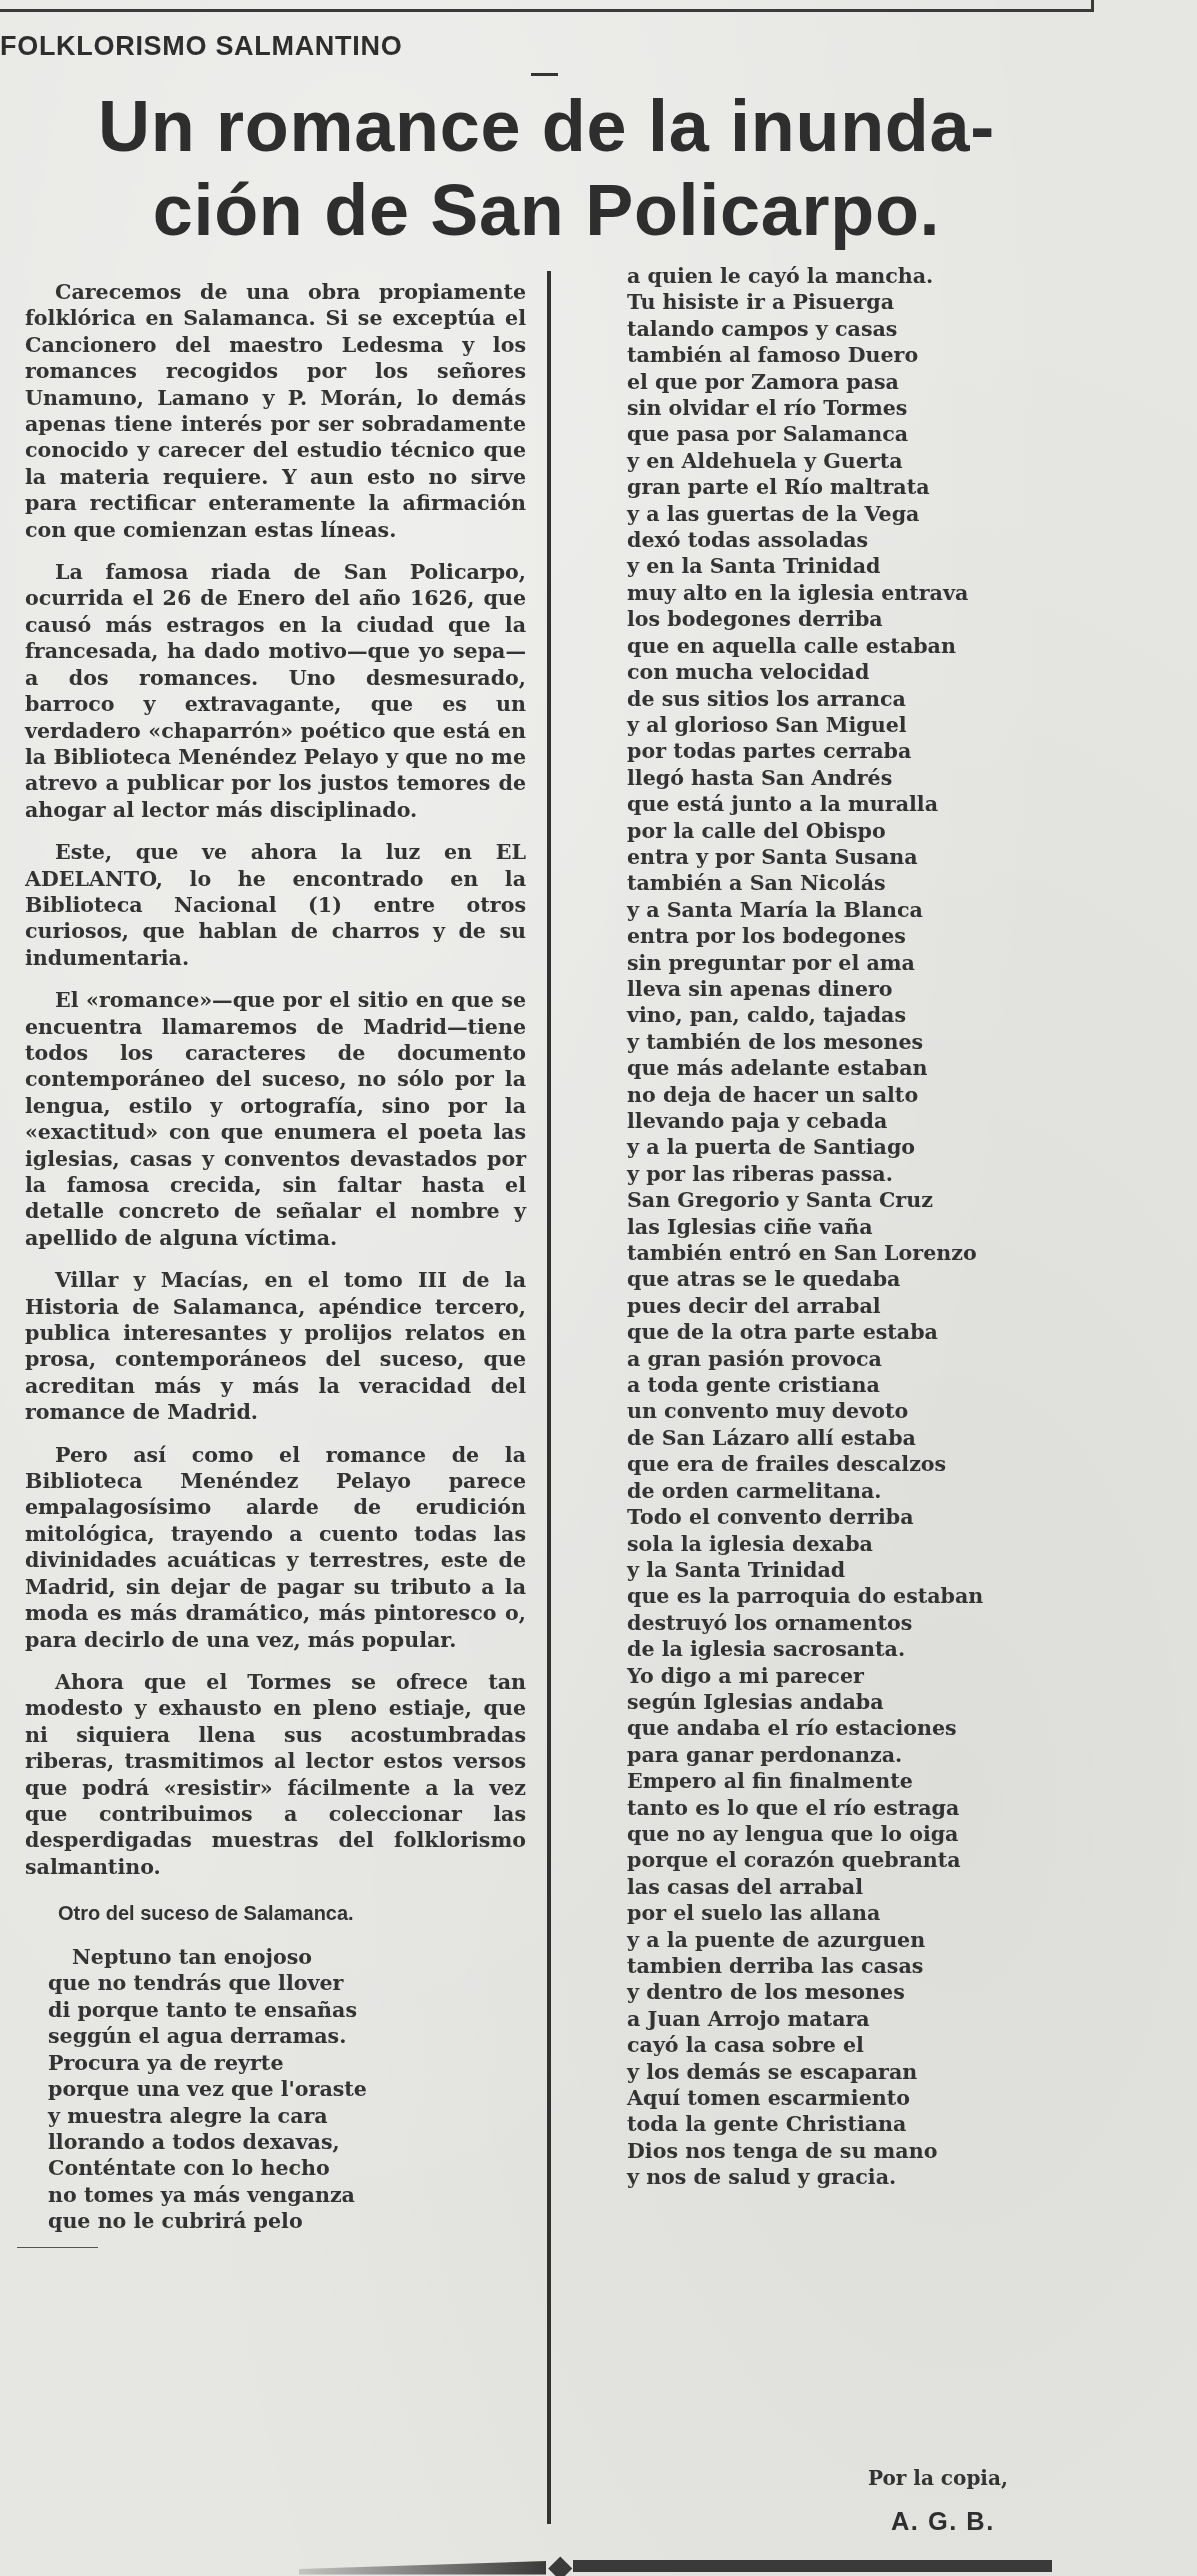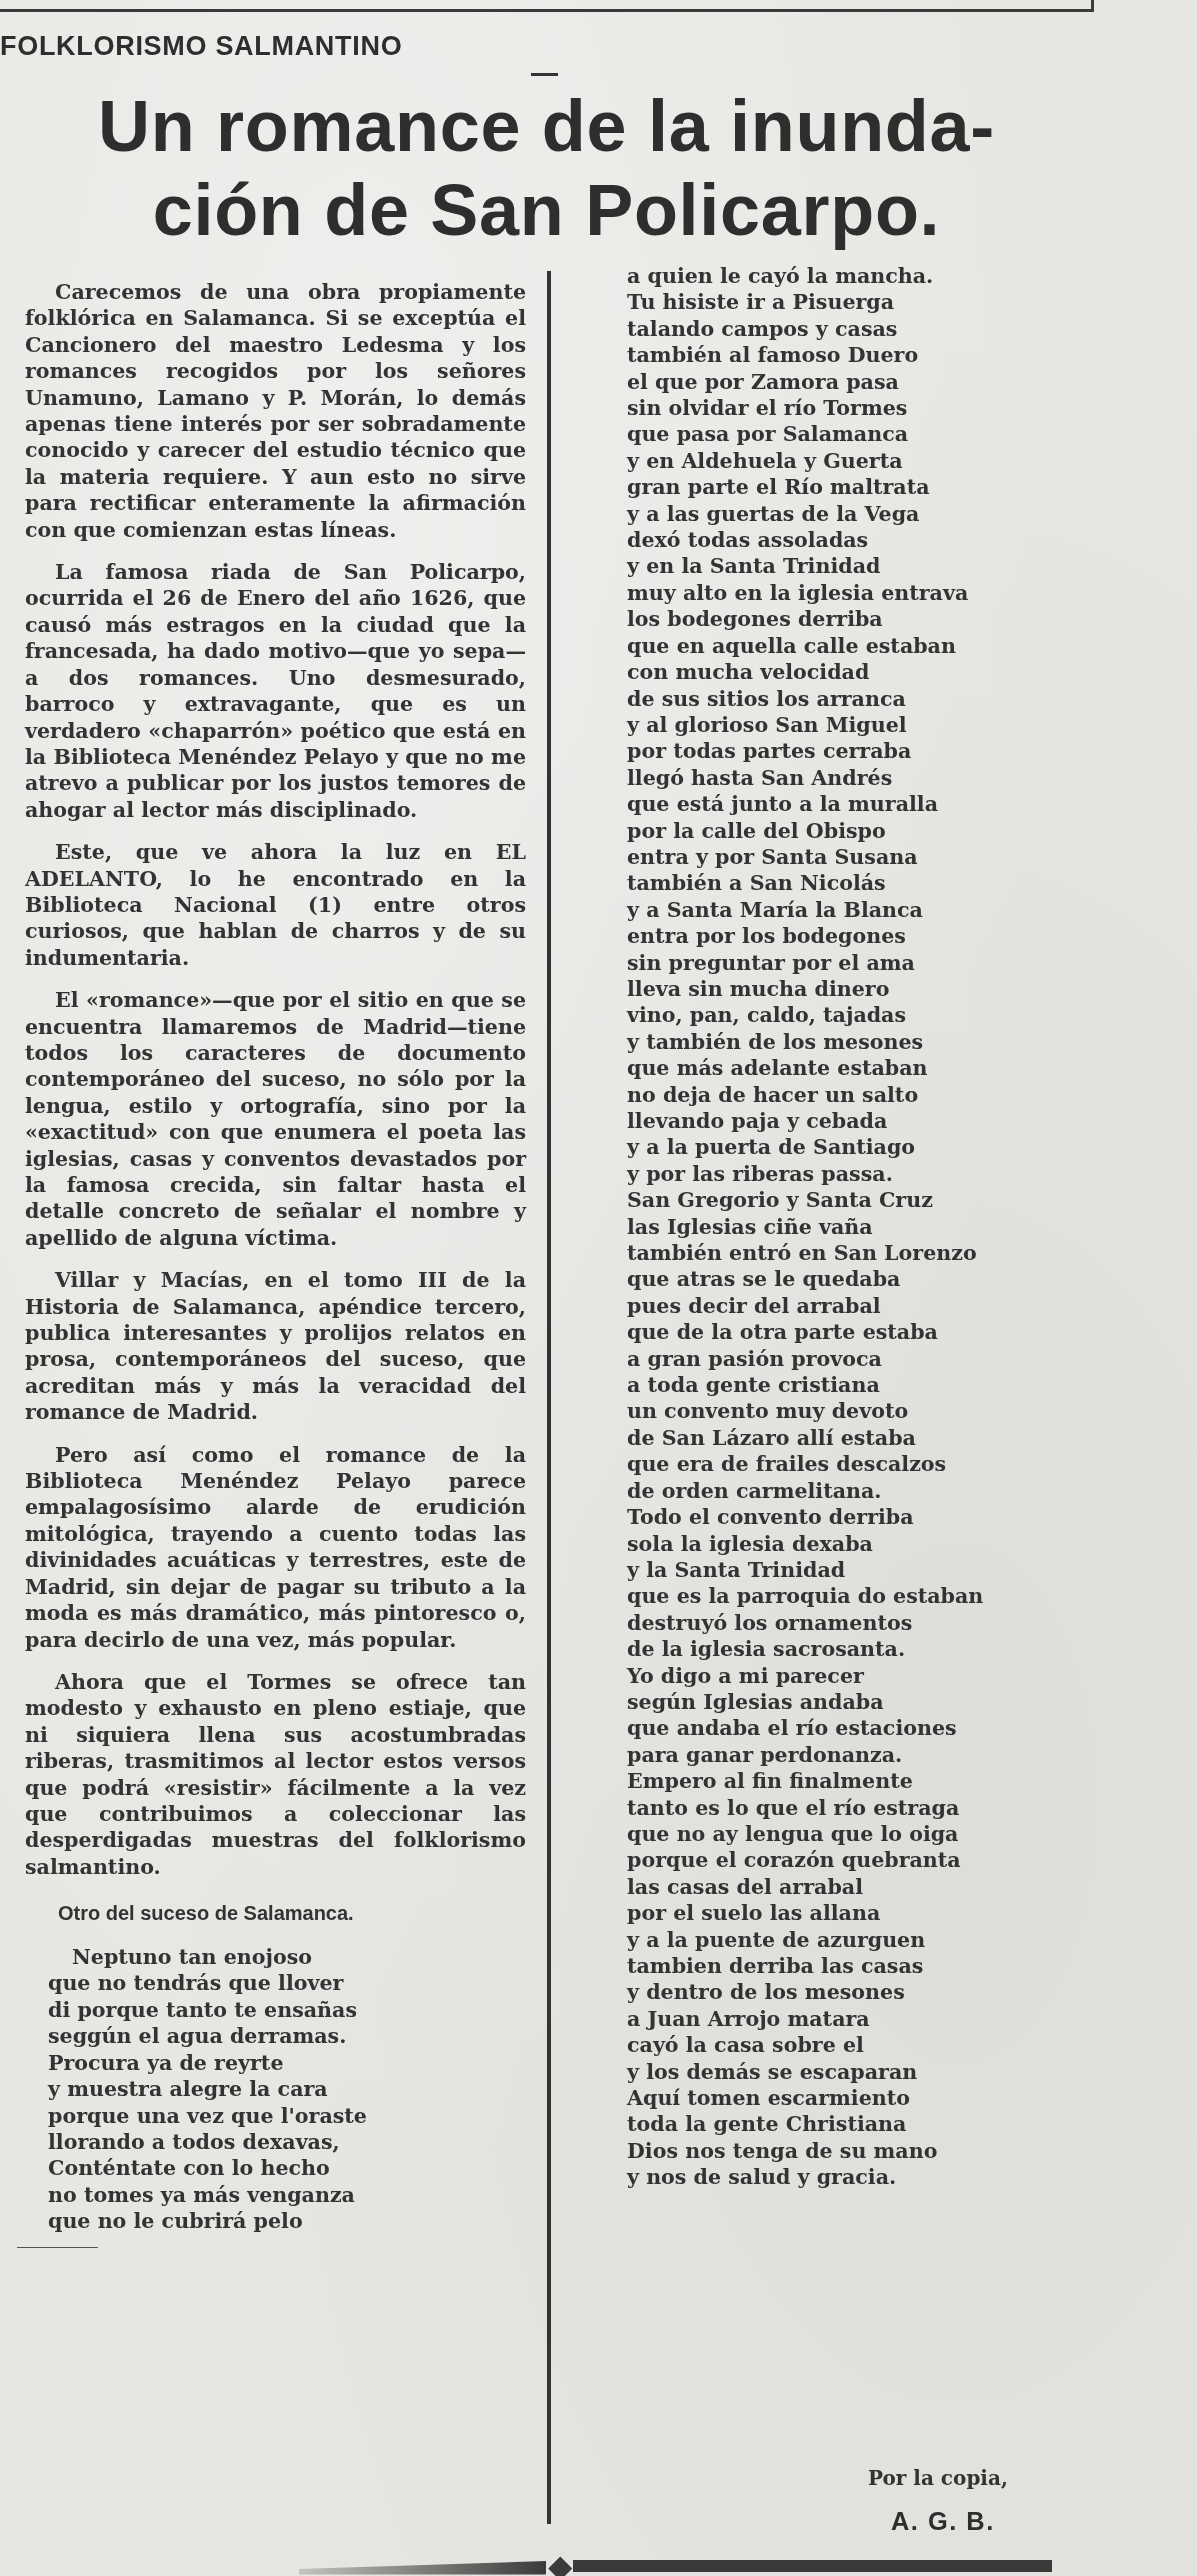--- a/index.html
+++ b/index.html
@@ -106,22 +106,22 @@
     <p>Ahora que el Tormes se ofrece tan modesto y exhausto en pleno estiaje, que ni siquiera llena sus acostumbradas riberas, trasmitimos al lector estos versos que podrá «resistir» fácilmente a la vez que contribuimos a coleccionar las desperdigadas muestras del folklorismo salmantino.</p>
 
     <div class="subhead">Otro del suceso de Salamanca.</div>
 
     <div class="poem-left">
       <span class="verse-line">Neptuno tan enojoso</span>
       <span class="verse-line">que no tendrás que llover</span>
       <span class="verse-line">di porque tanto te ensañas</span>
       <span class="verse-line">seggún el agua derramas.</span>
       <span class="verse-line">Procura ya de reyrte</span>
+      <span class="verse-line">porque una vez que l'oraste</span>
       <span class="verse-line">y muestra alegre la cara</span>
-      <span class="verse-line">porque una vez que l'oraste</span>
       <span class="verse-line">llorando a todos dexavas,</span>
       <span class="verse-line">Conténtate con lo hecho</span>
       <span class="verse-line">no tomes ya más venganza</span>
       <span class="verse-line">que no le cubrirá pelo</span>
     </div>
 
     <div class="footnote-rule"></div>
   </div>
 
   <div class="divider"></div>
@@ -147,21 +147,21 @@
     <span class="verse-line">y al glorioso San Miguel</span>
     <span class="verse-line">por todas partes cerraba</span>
     <span class="verse-line">llegó hasta San Andrés</span>
     <span class="verse-line">que está junto a la muralla</span>
     <span class="verse-line">por la calle del Obispo</span>
     <span class="verse-line">entra y por Santa Susana</span>
     <span class="verse-line">también a San Nicolás</span>
     <span class="verse-line">y a Santa María la Blanca</span>
     <span class="verse-line">entra por los bodegones</span>
     <span class="verse-line">sin preguntar por el ama</span>
-    <span class="verse-line">lleva sin mucha dinero</span>
+    <span class="verse-line">lleva sin apenas dinero</span>
     <span class="verse-line">vino, pan, caldo, tajadas</span>
     <span class="verse-line">y también de los mesones</span>
     <span class="verse-line">que más adelante estaban</span>
     <span class="verse-line">no deja de hacer un salto</span>
     <span class="verse-line">llevando paja y cebada</span>
     <span class="verse-line">y a la puerta de Santiago</span>
     <span class="verse-line">y por las riberas passa.</span>
     <span class="verse-line">San Gregorio y Santa Cruz</span>
     <span class="verse-line">las Iglesias ciñe vaña</span>
     <span class="verse-line">también entró en San Lorenzo</span>

